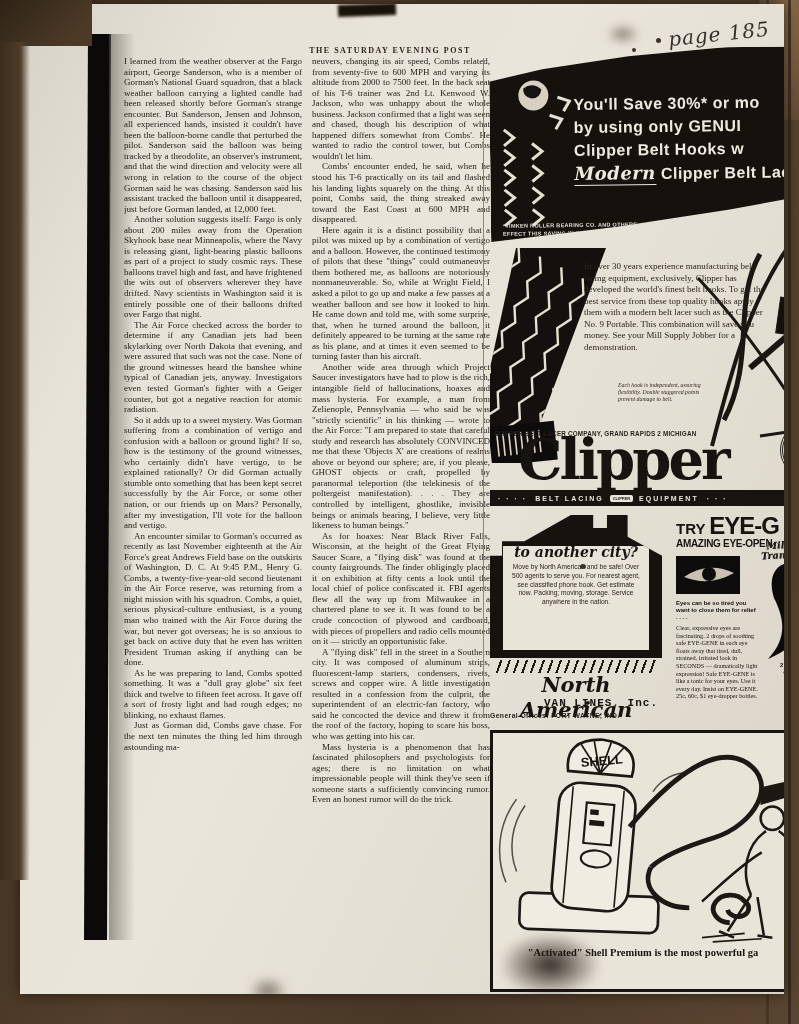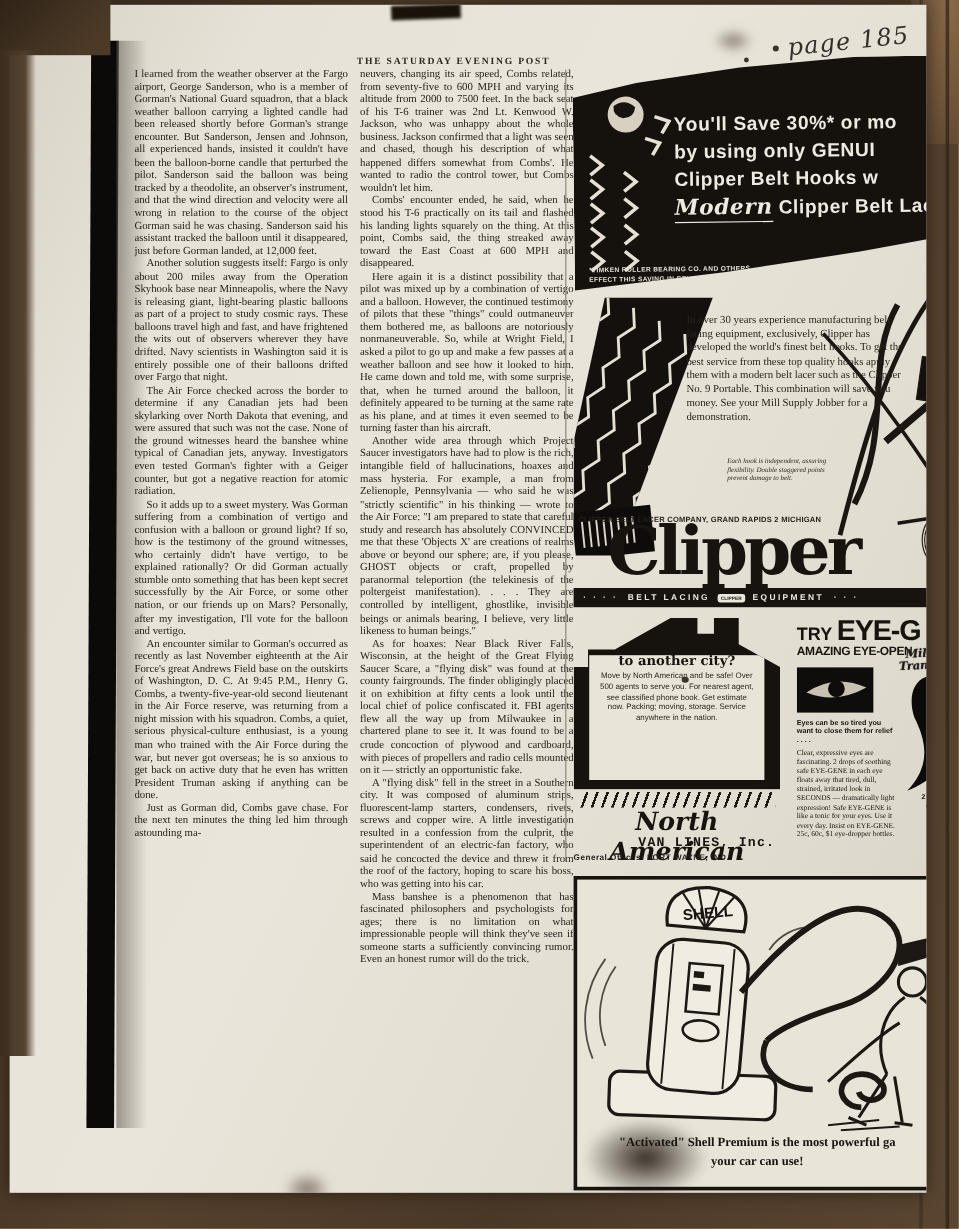--- a/index.html
+++ b/index.html
@@ -7,21 +7,21 @@
     width:799px;height:1024px;position:relative;overflow:hidden;
     background:linear-gradient(100deg,#3f2f20 0%,#54402c 30%,#4a3827 60%,#5a4530 100%);
     font-family:"Liberation Serif",serif;
   }
   
   .plank{position:absolute;top:0;bottom:0;width:3px;background:#2e2115;opacity:.7;}
   .wood-light{position:absolute;right:0;top:0;width:40px;height:120px;
     background:radial-gradient(ellipse at 80% 0%,#8a6a48 0%,#6b5138 60%,transparent 100%);}
   
   .page{
-    position:absolute;left:8px;top:4px;width:764px;height:990px;overflow:hidden;
+    position:absolute;left:20px;top:4px;width:764px;height:990px;overflow:hidden;
     background:linear-gradient(115deg,#d7d2c6 0%,#e7e2d7 18%,#eae5da 45%,#e2ddd1 75%,#d8d3c6 100%);
     box-shadow:0 0 14px rgba(0,0,0,.55);
   }
   .corner-brown{position:absolute;left:0;top:0;width:92px;height:46px;
     background:linear-gradient(135deg,#2f2417 0%,#4c3a27 80%);z-index:30;}
   .left-brown{position:absolute;left:0;top:42px;width:30px;height:838px;
     background:linear-gradient(90deg,#3a2c1d 0%,#503d29 70%,rgba(80,61,41,0) 100%);z-index:30;opacity:.96;}
   .black-strip{position:absolute;left:66px;top:30px;width:23px;height:906px;
     background:#0b0a09;transform:rotate(.25deg);}
   .strip-shade{position:absolute;left:89px;top:30px;width:26px;height:906px;
@@ -70,22 +70,22 @@
     border-radius:50%;}
   .ads-row{position:absolute;left:0;top:464px;width:332px;height:214px;}
   
   .moving{position:absolute;left:0;top:0;width:172px;height:214px;}
   .house{position:absolute;left:0;top:0;width:172px;height:146px;background:#16120e;
     clip-path:polygon(0 100%,0 30%,7% 30%,7% 20%,20% 20%,47% 2%,60% 2%,60% 11%,68% 11%,68% 2%,80% 2%,80% 17%,100% 30%,100% 100%);}
   .house-inner{position:absolute;left:13px;top:34px;width:146px;height:104px;background:#e9e4d8;
     text-align:center;}
   .moving-title{font-family:"Liberation Sans",sans-serif;font-weight:900;font-size:27px;
     letter-spacing:1px;color:#17130f;margin-top:1px;}
-  .moving-sub{font-family:"DejaVu Serif",serif;font-weight:bold;
-    font-size:11px;color:#17130f;margin-top:-2px;}
+  .moving-sub{font-family:"DejaVu Serif",serif;font-style:italic;font-weight:bold;
+    font-size:14px;color:#17130f;margin-top:-2px;}
   .moving-body{font-family:"Liberation Sans",sans-serif;font-size:6.6px;line-height:8.8px;
     color:#2a241d;padding:3px 8px 0 8px;text-align:center;}
   .hatch{position:absolute;left:4px;top:148px;width:164px;height:13px;
     background:repeating-linear-gradient(110deg,transparent 0 6px,#1d1813 6px 8px);}
   .na-brand{position:absolute;left:0px;top:160px;width:172px;text-align:center;
     font-family:"DejaVu Serif",serif;font-style:italic;font-weight:bold;font-size:21px;color:#17130f;}
   .na-brand2{position:absolute;right:4px;top:185px;font-family:Liberation Mono, monospace;
     font-weight:bold;font-size:11px;color:#17130f;letter-spacing:1px;}
   .na-addr{position:absolute;left:0;top:200px;font-family:"Liberation Sans",sans-serif;
     font-weight:bold;font-size:6.8px;color:#221d17;letter-spacing:.4px;}
@@ -130,31 +130,32 @@
 
   <div class="masthead">THE SATURDAY EVENING POST</div>
   <div class="handwritten">page 185</div>
 
   <div class="col col1">
     <p>I learned from the weather observer at the Fargo airport, George Sanderson, who is a member of Gorman's National Guard squadron, that a black weather balloon carrying a lighted candle had been released shortly before Gorman's strange encounter. But Sanderson, Jensen and Johnson, all experienced hands, insisted it couldn't have been the balloon-borne candle that perturbed the pilot. Sanderson said the balloon was being tracked by a theodolite, an observer's instrument, and that the wind direction and velocity were all wrong in relation to the course of the object Gorman said he was chasing. Sanderson said his assistant tracked the balloon until it disappeared, just before Gorman landed, at 12,000 feet.</p>
     <p>Another solution suggests itself: Fargo is only about 200 miles away from the Operation Skyhook base near Minneapolis, where the Navy is releasing giant, light-bearing plastic balloons as part of a project to study cosmic rays. These balloons travel high and fast, and have frightened the wits out of observers wherever they have drifted. Navy scientists in Washington said it is entirely possible one of their balloons drifted over Fargo that night.</p>
     <p>The Air Force checked across the border to determine if any Canadian jets had been skylarking over North Dakota that evening, and were assured that such was not the case. None of the ground witnesses heard the banshee whine typical of Canadian jets, anyway. Investigators even tested Gorman's fighter with a Geiger counter, but got a negative reaction for atomic radiation.</p>
     <p>So it adds up to a sweet mystery. Was Gorman suffering from a combination of vertigo and confusion with a balloon or ground light? If so, how is the testimony of the ground witnesses, who certainly didn't have vertigo, to be explained rationally? Or did Gorman actually stumble onto something that has been kept secret successfully by the Air Force, or some other nation, or our friends up on Mars? Personally, after my investigation, I'll vote for the balloon and vertigo.</p>
     <p>An encounter similar to Gorman's occurred as recently as last November eighteenth at the Air Force's great Andrews Field base on the outskirts of Washington, D. C. At 9:45 P.M., Henry G. Combs, a twenty-five-year-old second lieutenant in the Air Force reserve, was returning from a night mission with his squadron. Combs, a quiet, serious physical-culture enthusiast, is a young man who trained with the Air Force during the war, but never got overseas; he is so anxious to get back on active duty that he even has written President Truman asking if anything can be done.</p>
+    <p>As he was preparing to land, Combs spotted something. It was a "dull gray globe" six feet thick and twelve to fifteen feet across. It gave off a sort of frosty light and had rough edges; no blinking, no exhaust flames.</p>
     <p>Just as Gorman did, Combs gave chase. For the next ten minutes the thing led him through astounding ma-</p>
   </div>
 
   <div class="col col2">
     <p>neuvers, changing its air speed, Combs related, from seventy-five to 600 MPH and varying its altitude from 2000 to 7500 feet. In the back seat of his T-6 trainer was 2nd Lt. Kenwood W. Jackson, who was unhappy about the whole business. Jackson confirmed that a light was seen and chased, though his description of what happened differs somewhat from Combs'. He wanted to radio the control tower, but Combs wouldn't let him.</p>
     <p>Combs' encounter ended, he said, when he stood his T-6 practically on its tail and flashed his landing lights squarely on the thing. At this point, Combs said, the thing streaked away toward the East Coast at 600 MPH and disappeared.</p>
     <p>Here again it is a distinct possibility that a pilot was mixed up by a combination of vertigo and a balloon. However, the continued testimony of pilots that these "things" could outmaneuver them bothered me, as balloons are notoriously nonmaneuverable. So, while at Wright Field, I asked a pilot to go up and make a few passes at a weather balloon and see how it looked to him. He came down and told me, with some surprise, that, when he turned around the balloon, it definitely appeared to be turning at the same rate as his plane, and at times it even seemed to be turning faster than his aircraft.</p>
     <p>Another wide area through which Project Saucer investigators have had to plow is the rich, intangible field of hallucinations, hoaxes and mass hysteria. For example, a man from Zelienople, Pennsylvania — who said he was "strictly scientific" in his thinking — wrote to the Air Force: "I am prepared to state that careful study and research has absolutely CONVINCED me that these 'Objects X' are creations of realms above or beyond our sphere; are, if you please, GHOST objects or craft, propelled by paranormal teleportion (the telekinesis of the poltergeist manifestation). . . . They are controlled by intelligent, ghostlike, invisible beings or animals bearing, I believe, very little likeness to human beings."</p>
     <p>As for hoaxes: Near Black River Falls, Wisconsin, at the height of the Great Flying Saucer Scare, a "flying disk" was found at the county fairgrounds. The finder obligingly placed it on exhibition at fifty cents a look until the local chief of police confiscated it. FBI agents flew all the way up from Milwaukee in a chartered plane to see it. It was found to be a crude concoction of plywood and cardboard, with pieces of propellers and radio cells mounted on it — strictly an opportunistic fake.</p>
     <p>A "flying disk" fell in the street in a Southern city. It was composed of aluminum strips, fluorescent-lamp starters, condensers, rivets, screws and copper wire. A little investigation resulted in a confession from the culprit, the superintendent of an electric-fan factory, who said he concocted the device and threw it from the roof of the factory, hoping to scare his boss, who was getting into his car.</p>
-    <p>Mass banshee is a phenomenon that has fascinated philosophers and psychologists for ages; there is no limitation on what impressionable people will think they've seen if someone starts a sufficiently convincing rumor. Even an honest rumor will do the trick.</p>
+    <p>Mass hysteria is a phenomenon that has fascinated philosophers and psychologists for ages; there is no limitation on what impressionable people will think they've seen if someone starts a sufficiently convincing rumor. Even an honest rumor will do the trick.</p>
   </div>
 
   <div class="colrule"></div>
 
   <div class="ads">
 
     <section class="hooks-ad">
       <svg class="fig" style="left:2px;top:24px;" width="80" height="168" viewBox="0 0 80 168">
         <circle cx="42" cy="22" r="15" fill="#d8d1c2"></circle>
         <path d="M32,15 q9,-7 18,1 q-1,9 -10,9 q-9,-2 -8,-10" fill="#171310"></path>
@@ -316,21 +317,20 @@
           <path d="M242,152 L220,186 M248,154 L254,190"></path>
           <path d="M212,186 l14,6 M248,190 l14,2"></path>
           <path d="M268,92 C282,102 290,118 294,134"></path>
         </g>
         <g stroke="#1c1814" stroke-width="1.6">
           <line x1="196" y1="192" x2="236" y2="188"></line>
             <line x1="206" y1="196" x2="252" y2="193"></line>
         </g>
       </svg>
       <div class="shell-cap" style="top:214px;">"Activated" Shell Premium is the most powerful ga</div>
-      <div class="shell-cap" style="top:230px;">your car can use!</div>
     </section>
   </div>
 
   <div class="stain" style="left:478px;top:928px;width:104px;height:66px;background:radial-gradient(#1f1710e6,#1f171000 70%);"></div>
   <div class="stain" style="left:228px;top:972px;width:40px;height:30px;background:radial-gradient(#3a2d1f99,#3a2d1f00 70%);"></div>
   <div class="stain" style="left:586px;top:20px;width:34px;height:20px;background:radial-gradient(#4b4034aa,#4b403400 70%);"></div>
   <div class="speck" style="left:636px;top:34px;width:5px;height:5px;"></div>
   <div class="speck" style="left:612px;top:44px;width:4px;height:4px;"></div>
   <div class="speck" style="left:560px;top:560px;width:6px;height:5px;"></div>
 </div>

